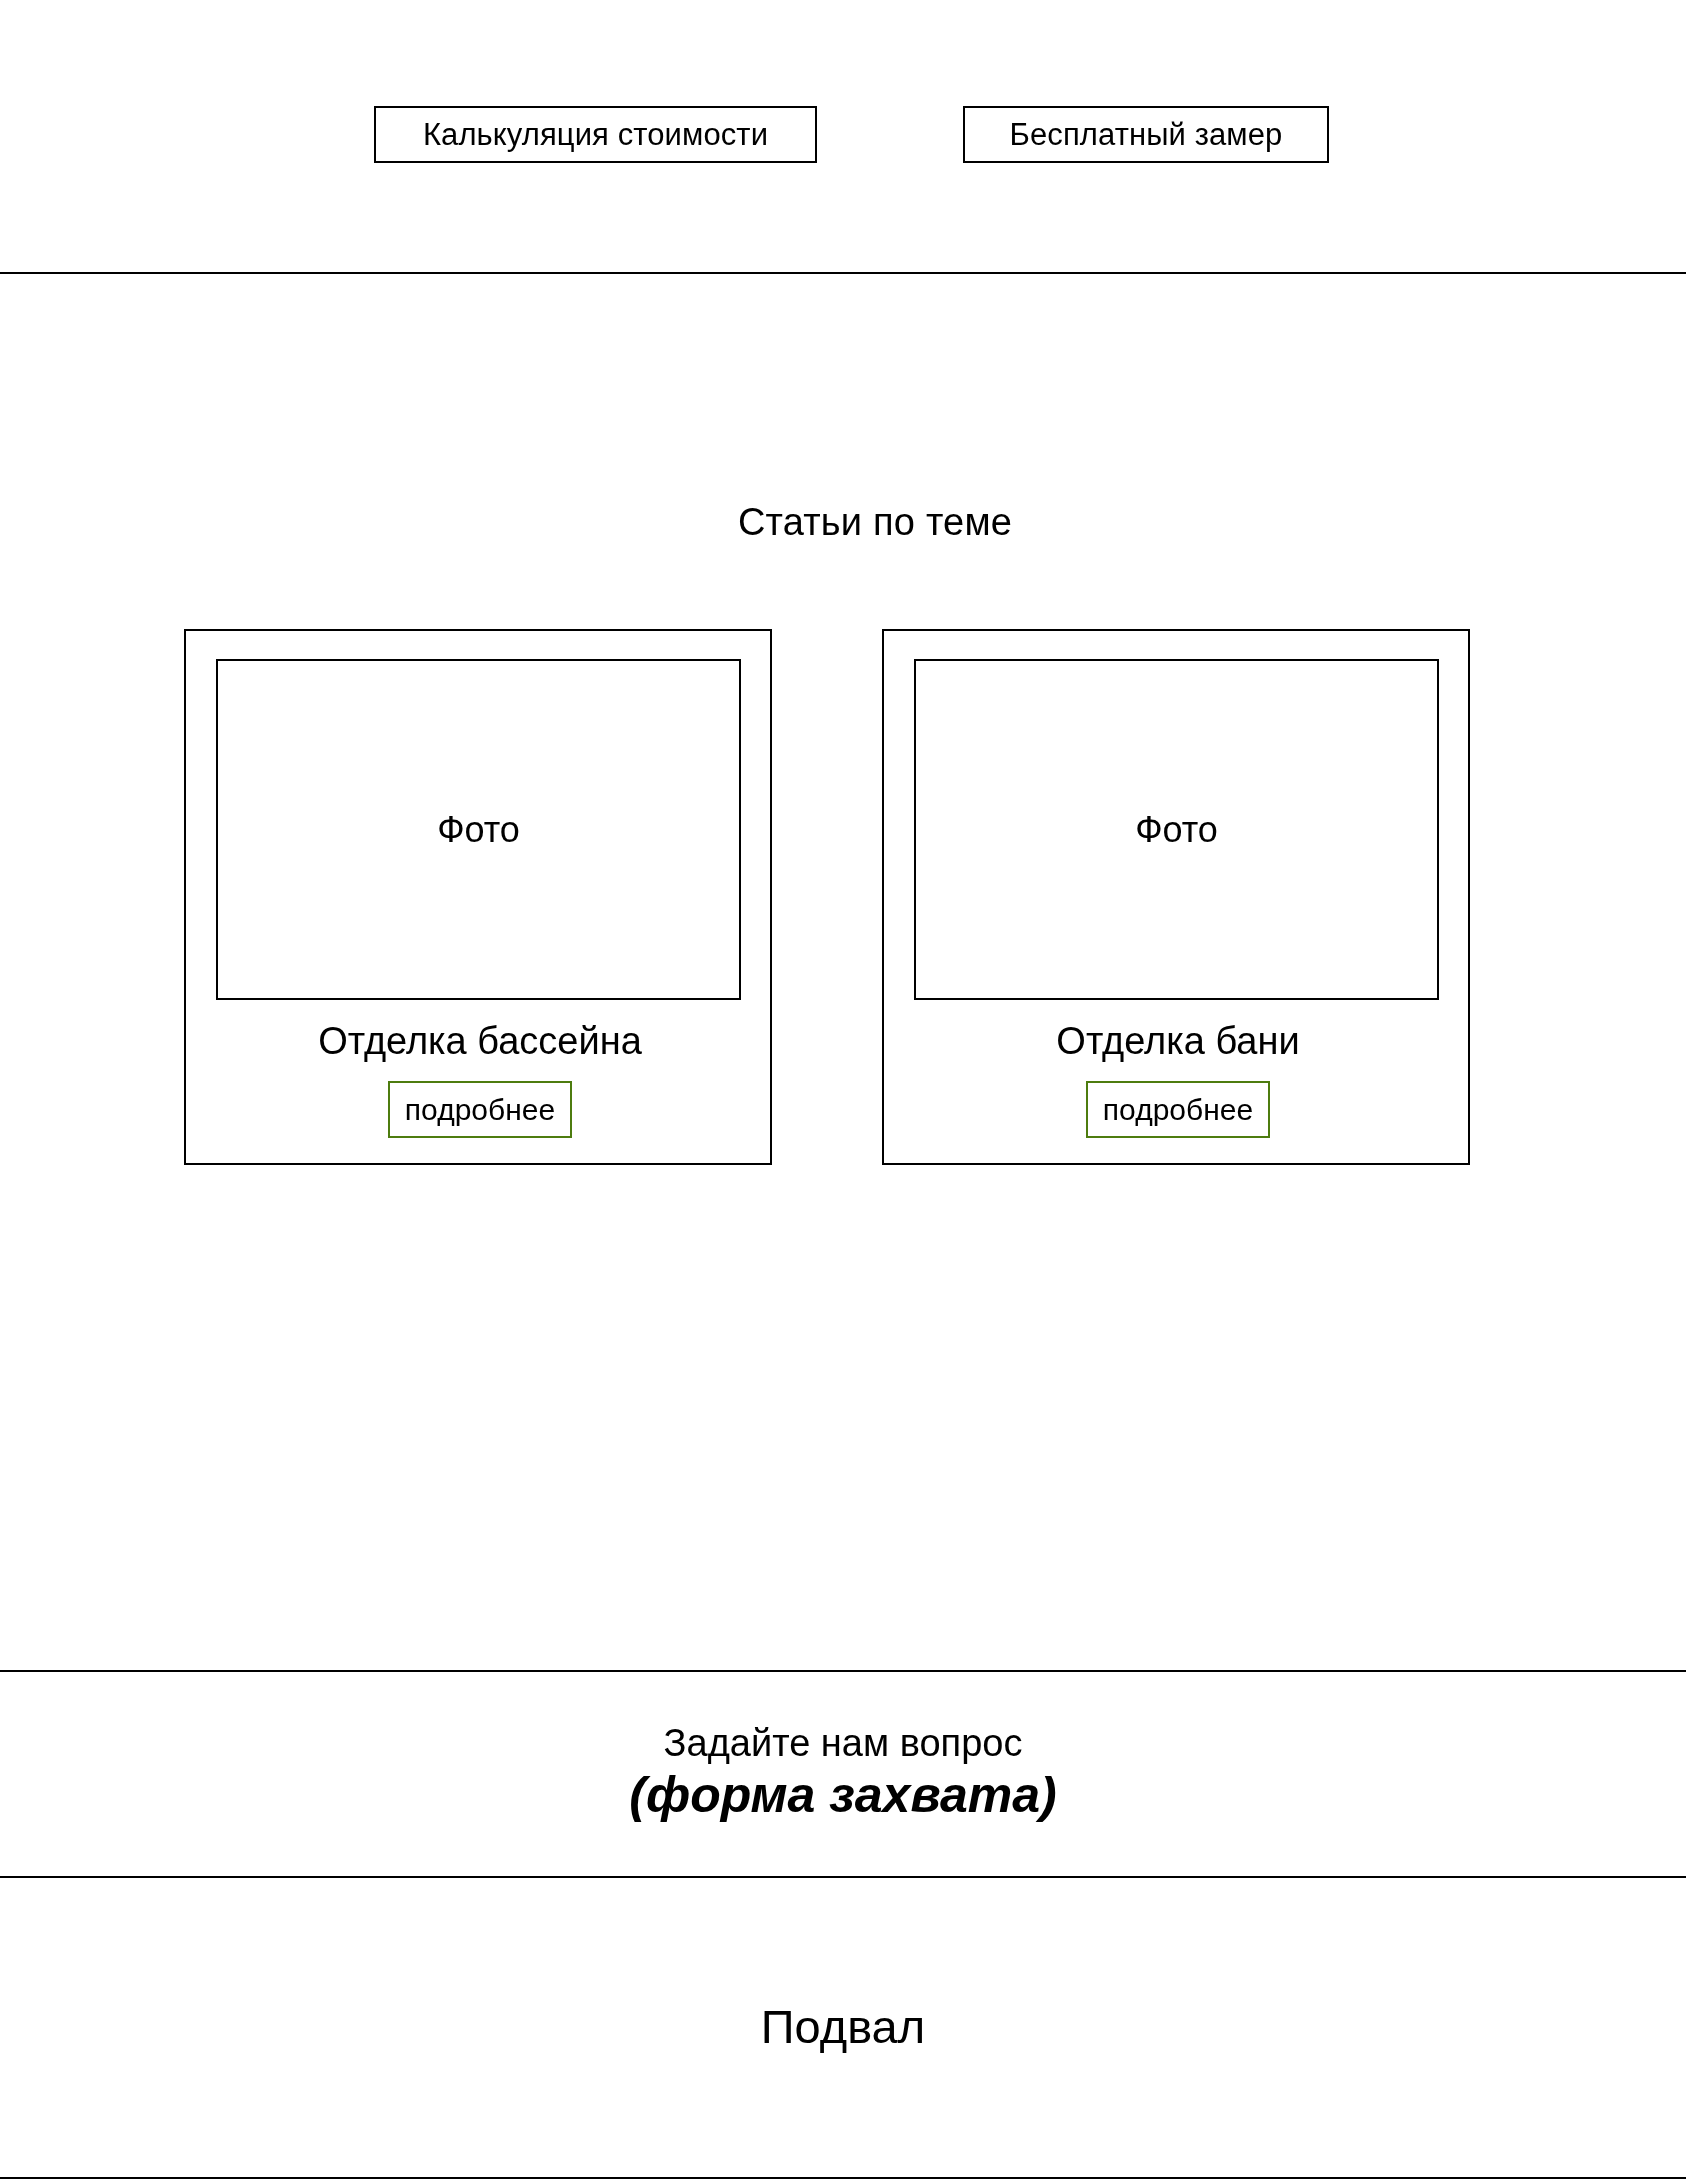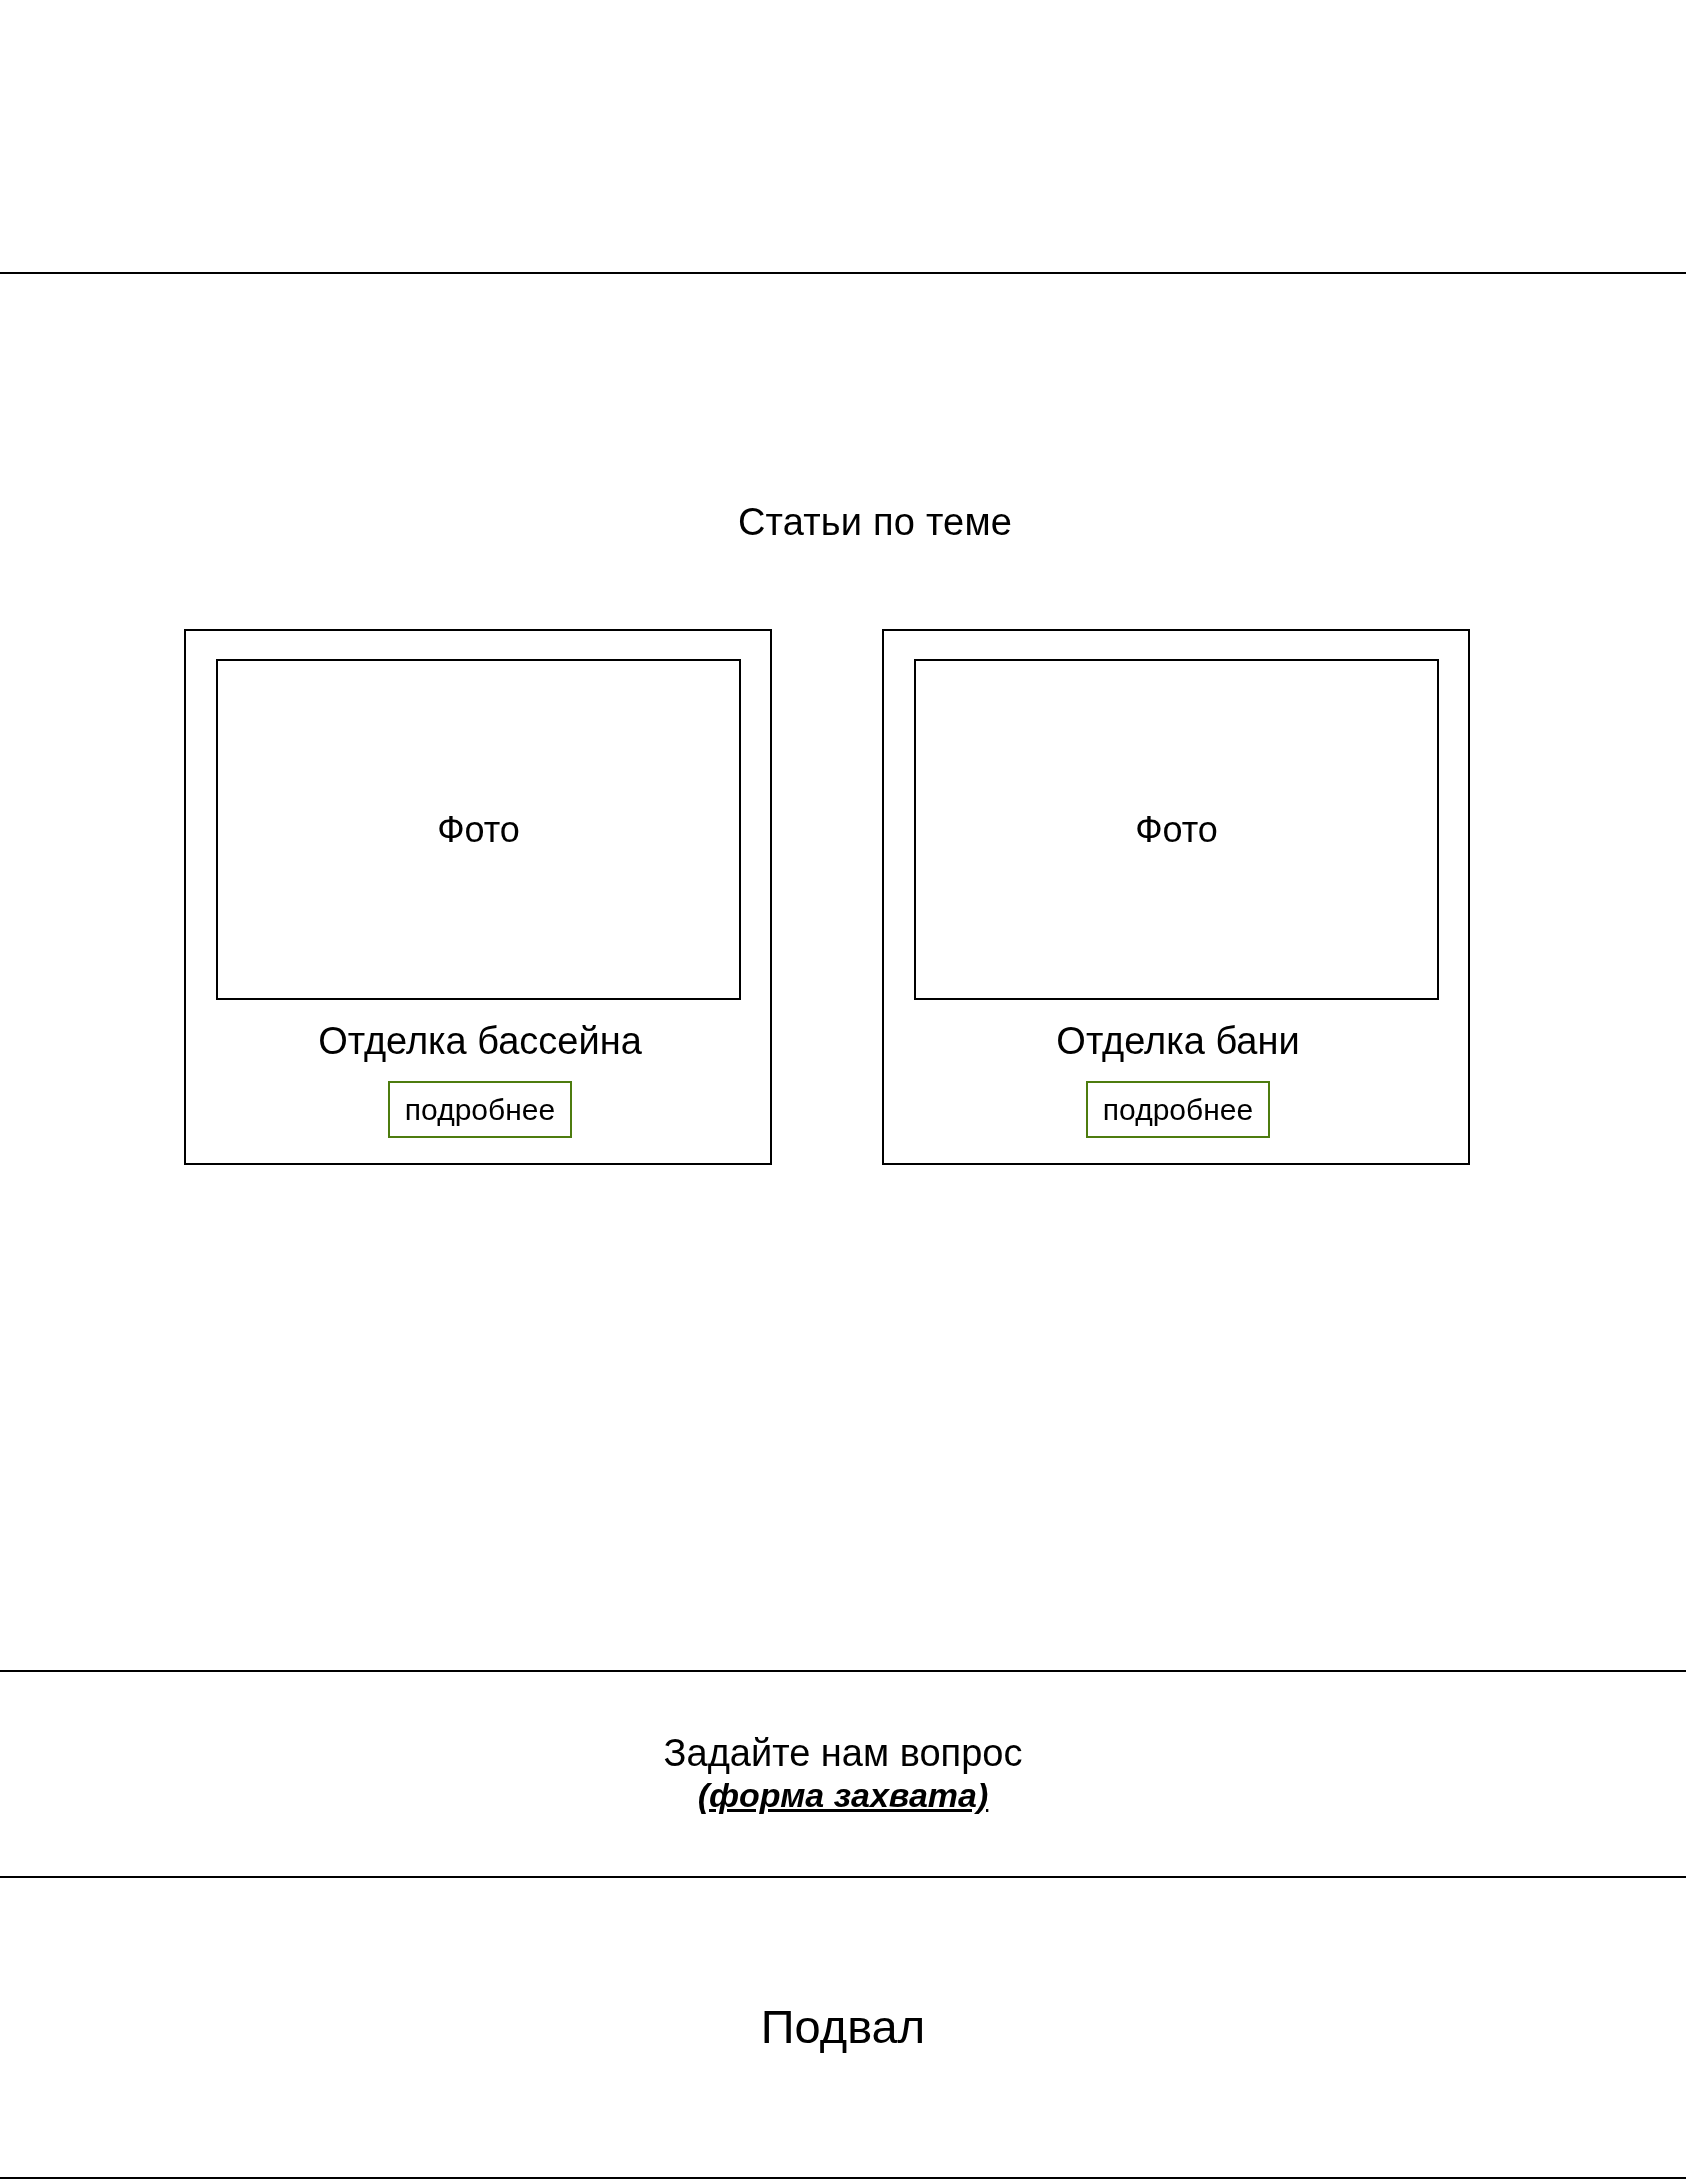--- a/index.html
+++ b/index.html
@@ -163,26 +163,25 @@
     flex-direction: column;
     align-items: center;
     justify-content: center;
   }
   .form-title {
     font-size: 38px;
     line-height: 1.18;
     text-align: center;
   }
   .form-subtitle {
-    font-size: 34px;
+    font-size: 50px;
     line-height: 1.18;
     text-align: center;
     font-style: italic;
     font-weight: bold;
-    text-decoration: underline;
   }
 
   
   .footer-band {
     position: absolute;
     left: 0;
     top: 1876px;
     width: 1686px;
     height: 301px;
     display: flex;
@@ -193,20 +192,24 @@
     font-size: 47px;
     line-height: 1;
     text-align: center;
   }
 </style>
 </head>
 <body>
 
 <div class="page">
 
+  <div class="cta-bar">
+    <div class="cta-btn cta-calc">Калькуляция стоимости</div>
+    <div class="cta-btn cta-measure">Бесплатный замер</div>
+  </div>
 
   <div class="hr hr-top"></div>
 
   <div class="articles-heading">Статьи по теме</div>
 
   <div class="cards-row">
 
     <div class="card card-1">
       <div class="photo-box">
         <span class="photo-label">Фото</span>

